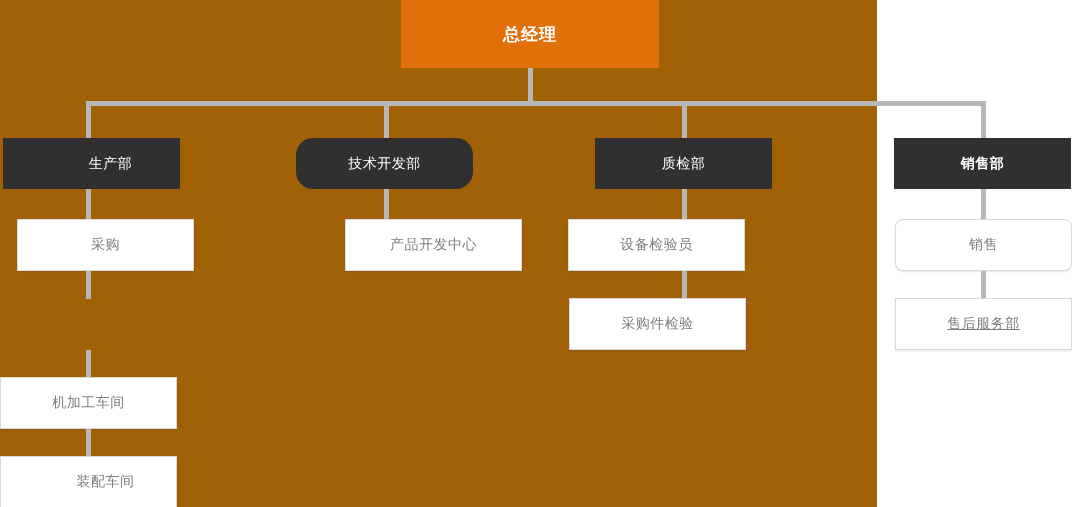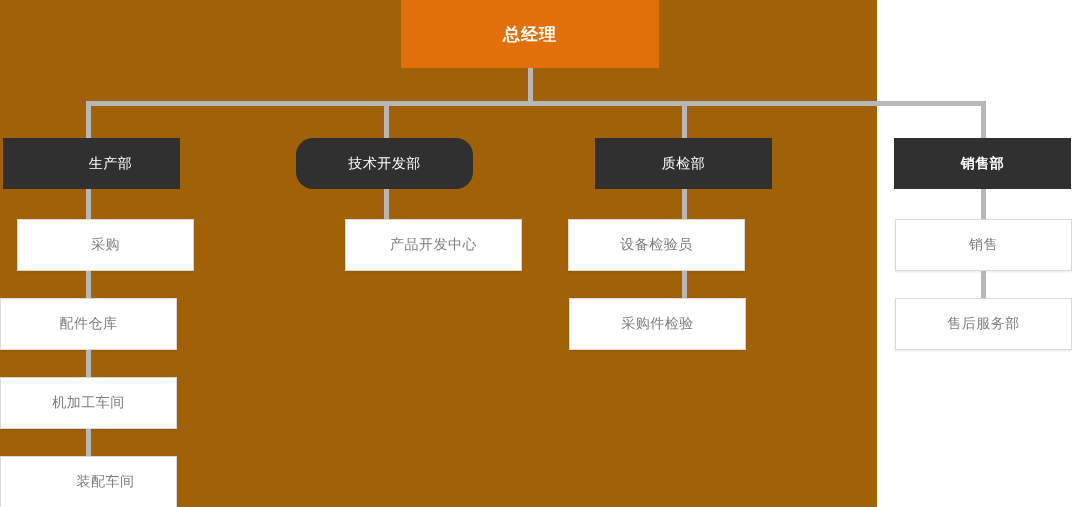--- a/index.html
+++ b/index.html
@@ -92,21 +92,20 @@
   <div class="conn conn-v" style="left:384px; top:101px; height:38px;"></div>
   <div class="conn conn-v" style="left:682px; top:101px; height:38px;"></div>
   <div class="conn conn-v" style="left:981px; top:101px; height:38px;"></div>
 
   <div class="node-dept" style="left:3px; width:177px;padding-left:38px;">生产部</div>
 
   <div class="conn conn-v" style="left:86px; top:189px; height:31px;"></div>
   <div class="node-leaf" style="left:17px; top:219px; width:177px;">采购</div>
 
   <div class="conn conn-v" style="left:86px; top:271px; height:28px;"></div>
-  <div class="node-leaf" style="left:0px; top:298px; width:177px;">配件仓库</div>
 
   <div class="conn conn-v" style="left:86px; top:350px; height:28px;"></div>
   <div class="node-leaf" style="left:0px; top:377px; width:177px;">机加工车间</div>
 
   <div class="conn conn-v" style="left:86px; top:429px; height:28px;"></div>
   <div class="node-leaf" style="left:0px; top:456px; width:177px;padding-left:34px;">装配车间</div>
 
   <div class="node-dept" style="left:296px; width:177px;border-radius:17px;">技术开发部</div>
 
   <div class="conn conn-v" style="left:384px; top:189px; height:31px;"></div>
@@ -116,18 +115,18 @@
 
   <div class="conn conn-v" style="left:682px; top:189px; height:31px;"></div>
   <div class="node-leaf" style="left:568px; top:219px; width:177px;">设备检验员</div>
 
   <div class="conn conn-v" style="left:682px; top:271px; height:28px;"></div>
   <div class="node-leaf" style="left:569px; top:298px; width:177px;">采购件检验</div>
 
   <div class="node-dept" style="left:894px; width:177px;font-weight:bold;">销售部</div>
 
   <div class="conn conn-v" style="left:981px; top:189px; height:31px;"></div>
-  <div class="node-leaf" style="left:895px; top:219px; width:177px;">销售</div>
+  <div class="node-leaf" style="left:895px; top:219px; width:177px;border-radius:8px;">销售</div>
 
   <div class="conn conn-v" style="left:981px; top:271px; height:28px;"></div>
-  <div class="node-leaf" style="left:895px; top:298px; width:177px;">售后服务部</div>
+  <div class="node-leaf" style="left:895px; top:298px; width:177px;text-decoration:underline;">售后服务部</div>
 
 </div>
 
 </body></html>

